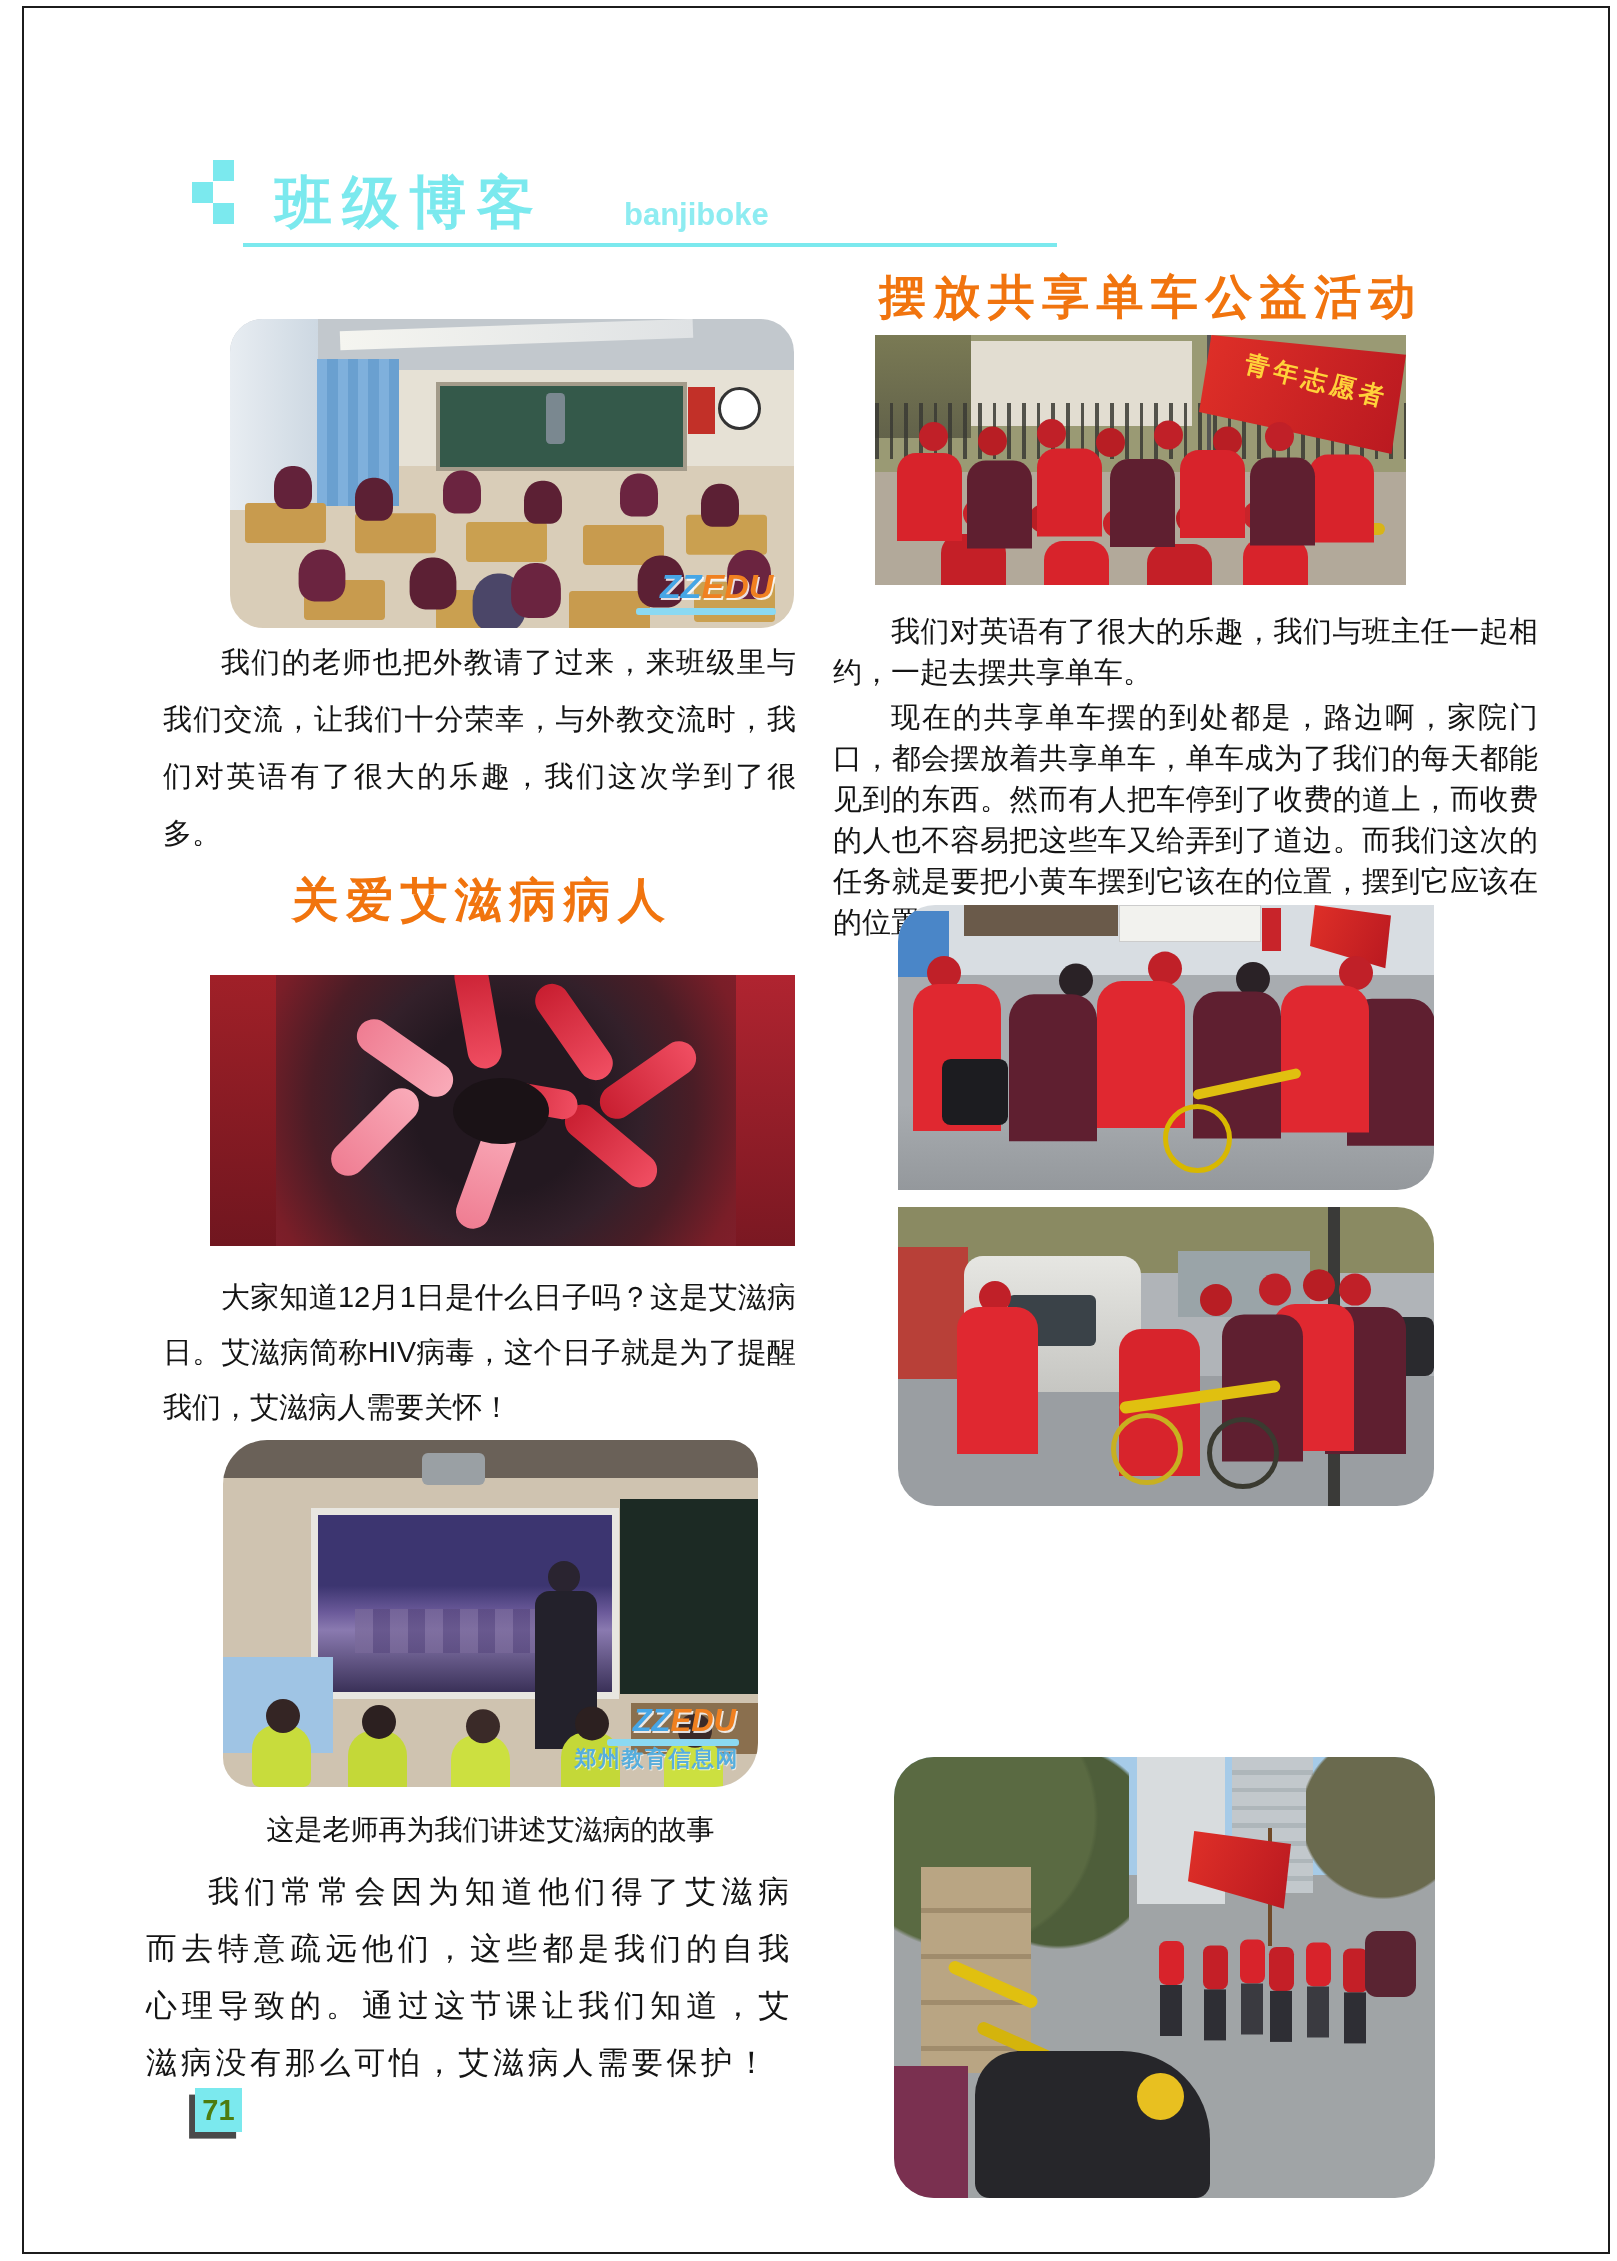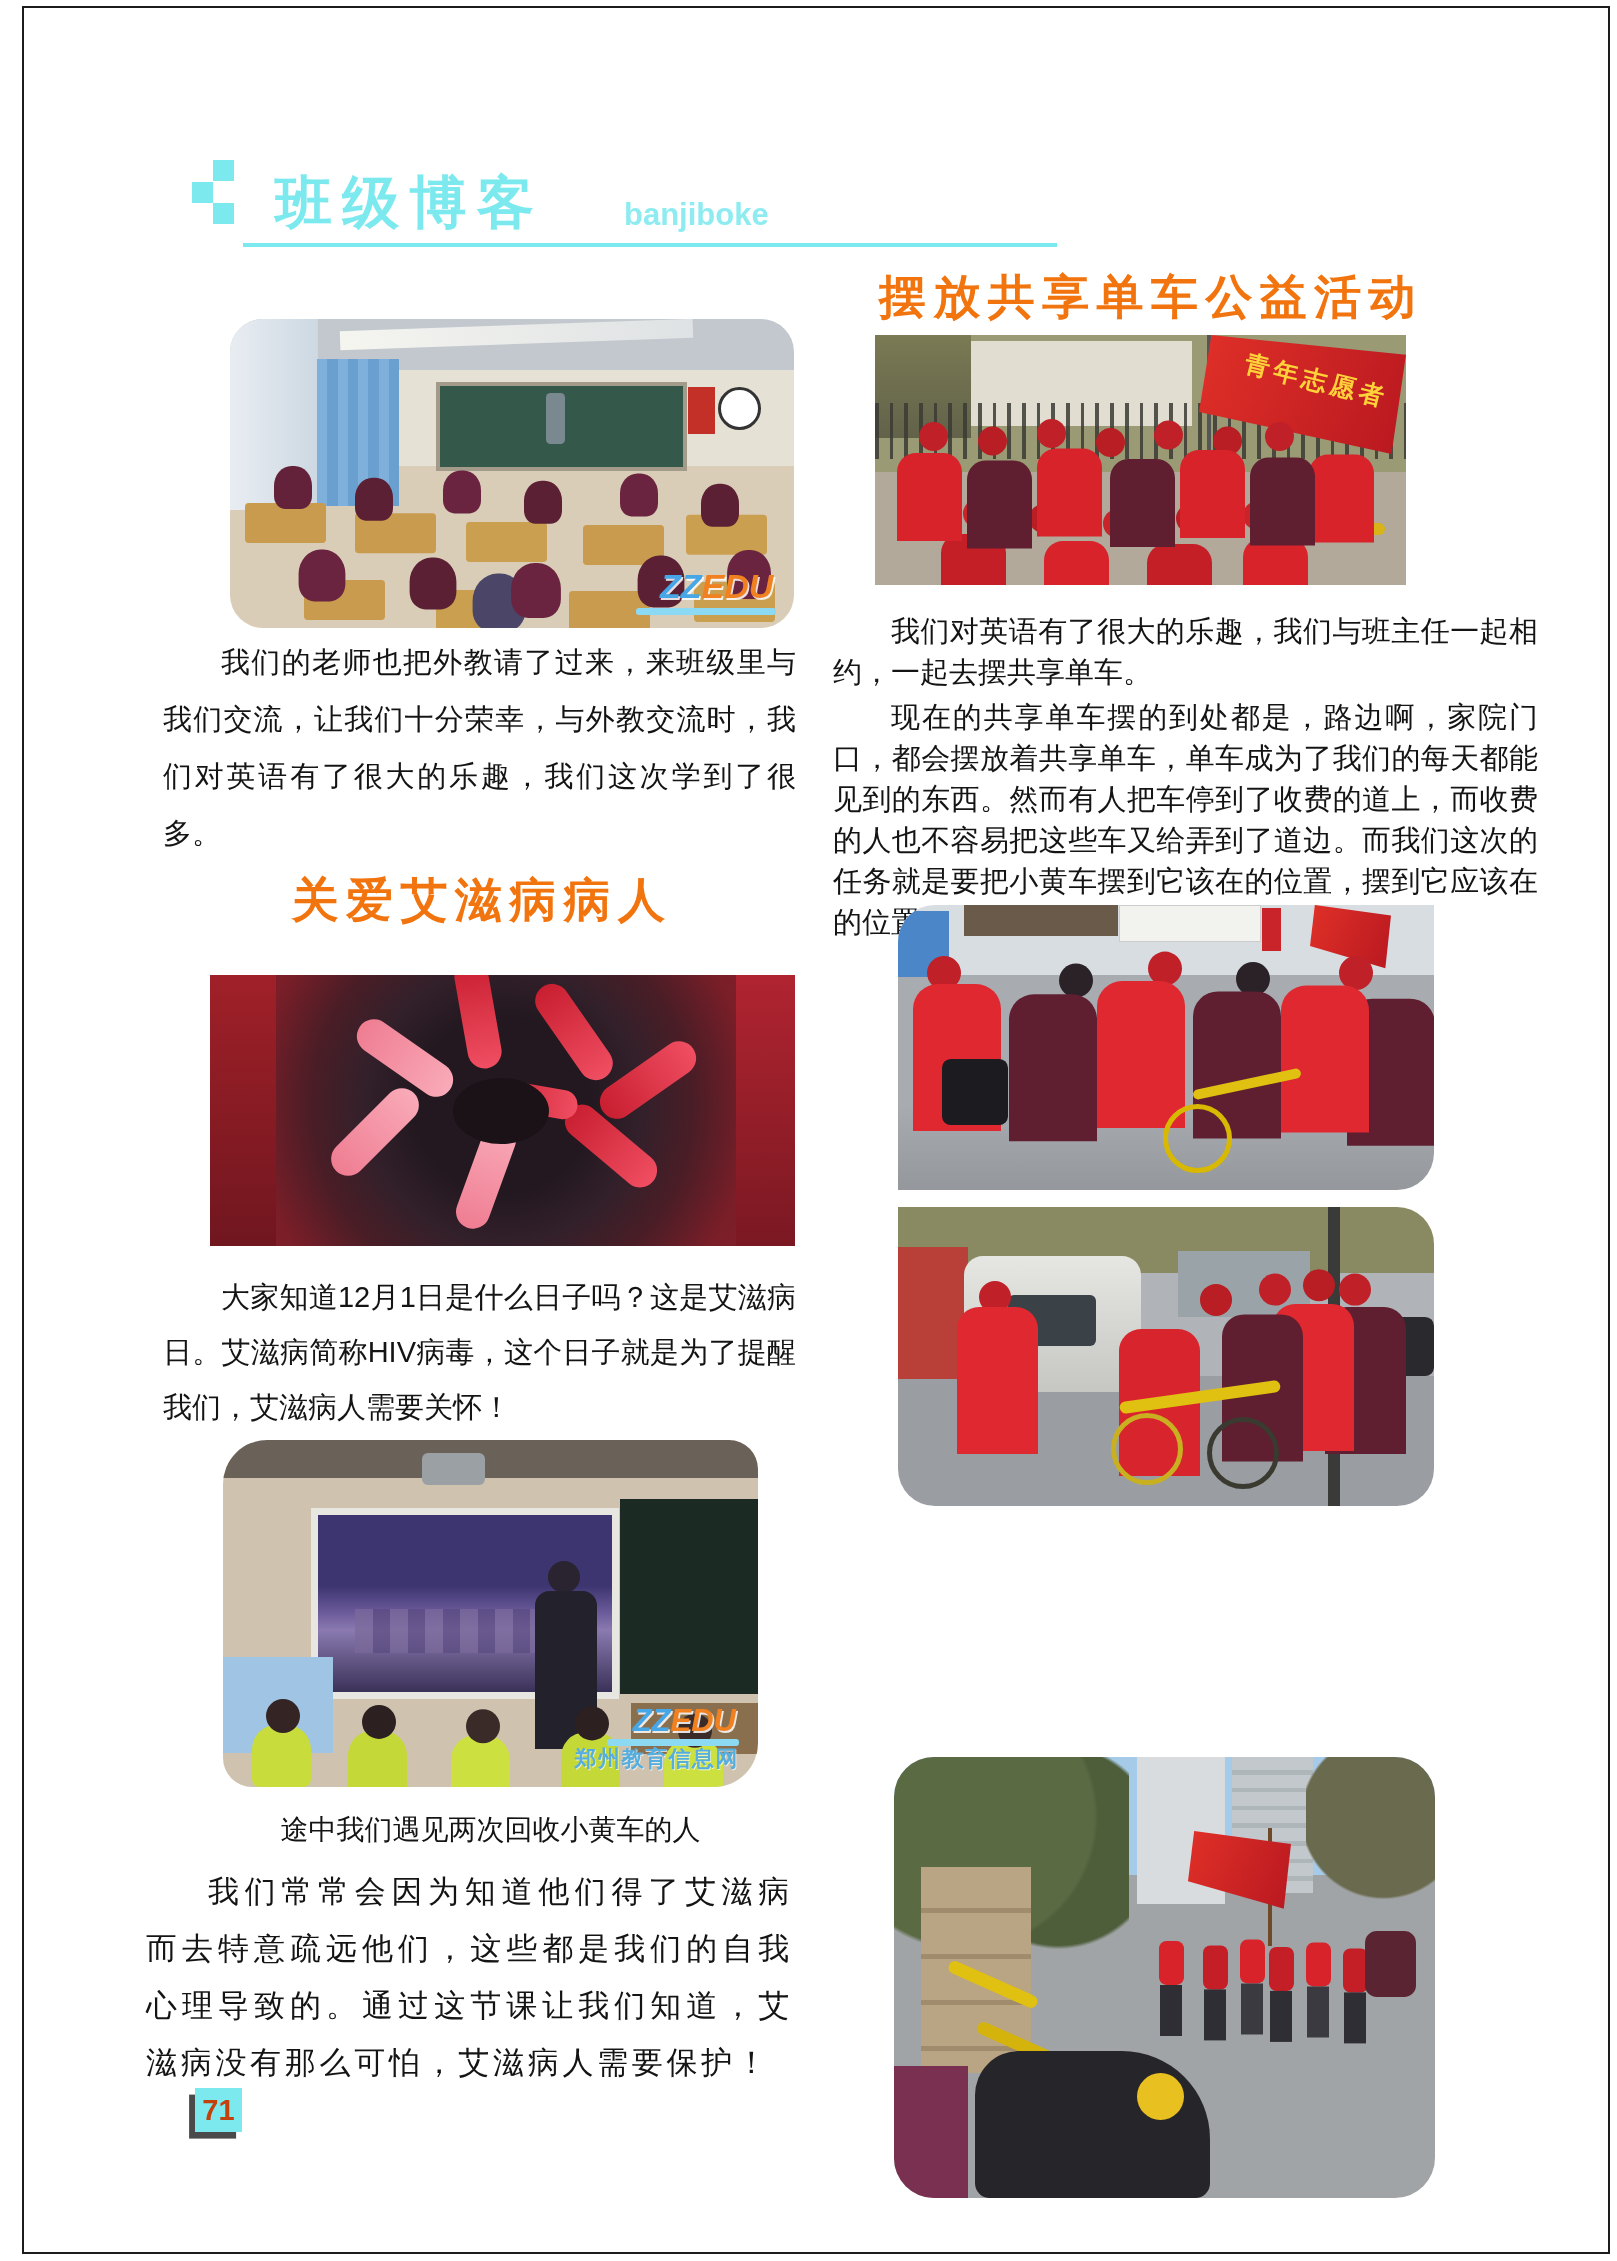--- a/index.html
+++ b/index.html
@@ -32,21 +32,21 @@
   .wm .edu{color:#f08020;}
   .wm-bar{position:absolute;height:6.6px;background:#8bd9f2;border-radius:2.9px;}
   .wm-sub{position:absolute;font-weight:bold;font-size:22px;color:#56aede;letter-spacing:1.5px;
           text-shadow:0.7px 0.7px 0 rgba(255,255,255,.7);text-align:right;}
   .flag{position:absolute;background:linear-gradient(115deg,#e03028,#b81820);
         clip-path:polygon(6% 0,100% 16%,93% 96%,0 62%);}
   .flag-text{position:absolute;color:#ffd23a;font-weight:bold;transform:rotate(14deg);
              font-family:"DejaVu Serif",serif;}
   .pageno{position:absolute;left:195px;top:2088px;width:47px;height:44px;background:#7be9ee;
           box-shadow:-5.9px 6.6px 0 0 #4a4a4a;display:flex;align-items:center;justify-content:center;
-          color:#c2410c;font-size:29px;font-weight:bold;}
+          color:#4d7c0f;font-size:29px;font-weight:bold;}
   .rb{position:absolute;width:110px;height:34px;border-radius:19px;
       background:linear-gradient(90deg,#c81e30,#f04e62);}
   .rbp{background:linear-gradient(90deg,#ef7d92,#f9aab8);}
 </style>
 </head>
 <body>
 
 <div class="page">
   <div class="page-border"></div>
 
@@ -113,21 +113,21 @@
          box-shadow:96px 5.9px 0 #c4d838,199px 10.3px 0 #cce040,309px 7.4px 0 #c4d838,412px 14.7px 0 #cce040;"></div>
     <div class="abs" style="left:43px;top:259px;width:34px;height:34px;border-radius:50%;background:#342524;
          box-shadow:96px 5.9px 0 #2c2020,200px 10.3px 0 #3a2a28,309px 7.4px 0 #2c2020,412px 14.7px 0 #3a2a28;"></div>
     <div class="wm" style="right:22px;bottom:51px;font-size:31px;">
       <span class="zz">ZZ</span><span class="edu">EDU</span>
     </div>
     <div class="wm-bar" style="right:19px;bottom:41px;width:132px;"></div>
     <div class="wm-sub" style="right:19px;bottom:13.2px;">郑州教育信息网</div>
   </div>
 
-  <div class="caption" style="left:223px;top:1811px;width:535px;">途中我们遇见两次回收小黄车的人</div>
+  <div class="caption" style="left:223px;top:1811px;width:535px;">这是老师再为我们讲述艾滋病的故事</div>
 
   <p class="para kaiti" style="left:146px;top:1863px;width:647px;margin:0;">我们常常会因为知道他们得了艾滋病而去特意疏远他们，这些都是我们的自我心理导致的。通过这节课让我们知道，艾滋病没有那么可怕，艾滋病人需要保护！</p>
 
   <div class="pageno">71</div>
 
   <div class="sec-h" style="left:868px;top:266px;width:566px;">摆放共享单车公益活动</div>
 
   <div class="photo" style="left:875px;top:335px;width:531px;height:250px;
        background:linear-gradient(#9a9a74 0 55%,#b2a99a 55% 100%);">
     <div class="abs" style="left:96px;top:5.9px;width:221px;height:85px;background:#e2ddd1;"></div>

